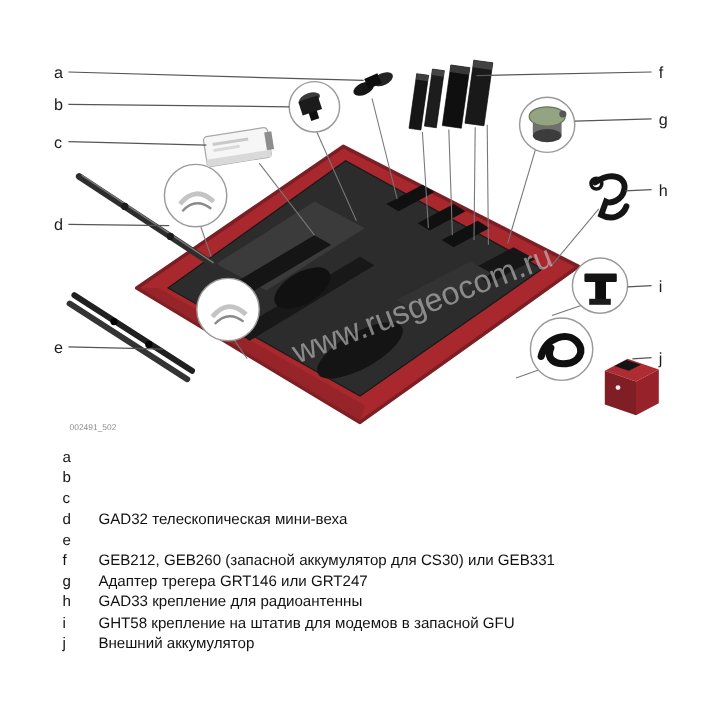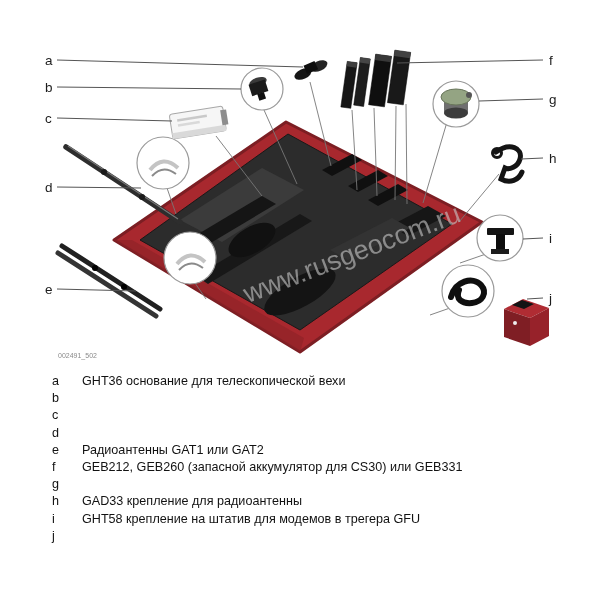--- a/index.html
+++ b/index.html
@@ -173,48 +173,49 @@
     </g>
 
     <text x="58" y="358" font-size="7" fill="#8a8a8a">002491_502</text>
 
     <text transform="translate(355 262) rotate(-21)" text-anchor="middle" font-size="27" fill="#c9c9c9" opacity="0.6">www.rusgeocom.ru</text>
   </svg>
 
   <div class="legend">
     <div class="legend-row">
       <span class="legend-key">a</span>
-      <span class="legend-text">GHT36 основание для телескопической вехи</span>
     </div>
     <div class="legend-row">
       <span class="legend-key">b</span>
     </div>
     <div class="legend-row">
       <span class="legend-key">c</span>
     </div>
     <div class="legend-row">
       <span class="legend-key">d</span>
+      <span class="legend-text">GAD32 телескопическая мини-веха</span>
     </div>
     <div class="legend-row">
       <span class="legend-key">e</span>
-      <span class="legend-text">Радиоантенны GAT1 или GAT2</span>
     </div>
     <div class="legend-row">
       <span class="legend-key">f</span>
       <span class="legend-text">GEB212, GEB260 (запасной аккумулятор для CS30) или GEB331</span>
     </div>
     <div class="legend-row">
       <span class="legend-key">g</span>
+      <span class="legend-text">Адаптер трегера GRT146 или GRT247</span>
     </div>
     <div class="legend-row">
       <span class="legend-key">h</span>
       <span class="legend-text">GAD33 крепление для радиоантенны</span>
     </div>
     <div class="legend-row">
       <span class="legend-key">i</span>
-      <span class="legend-text">GHT58 крепление на штатив для модемов в трегера GFU</span>
+      <span class="legend-text">GHT58 крепление на штатив для модемов в запасной GFU</span>
     </div>
     <div class="legend-row">
       <span class="legend-key">j</span>
+      <span class="legend-text">Внешний аккумулятор</span>
     </div>
   </div>
 
 </div>
 
 </body></html>

